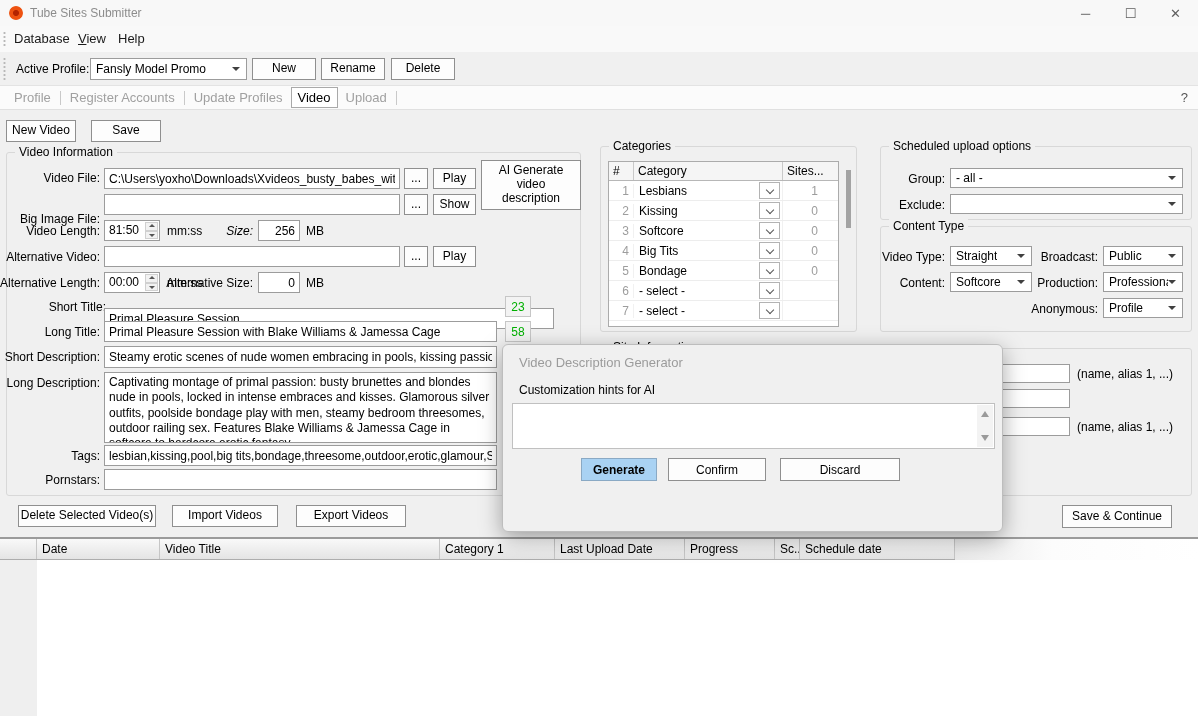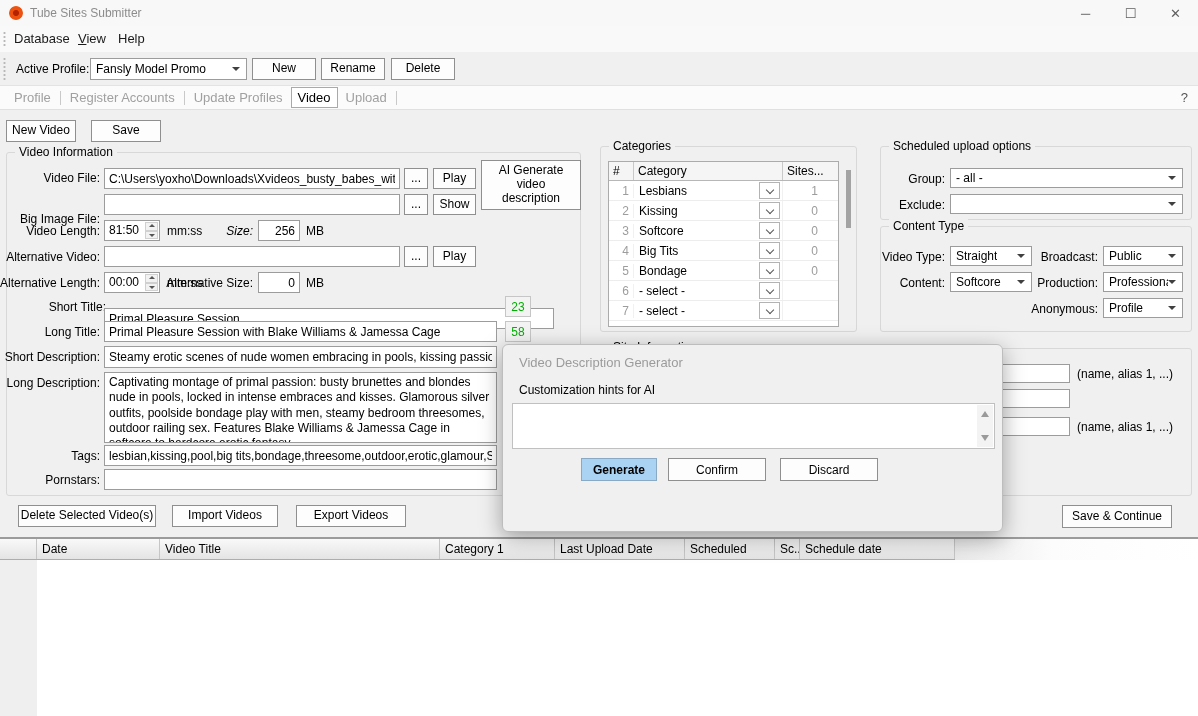--- a/index.html
+++ b/index.html
@@ -105,21 +105,21 @@
     resize:none; outline:none; font-family:inherit; font-size:12px; padding:3px 5px; }
   #modal-scroll { position:absolute; right:1px; top:1px; width:16px; height:42px; background:#f3f3f3; }
   #modal-scroll .sa { position:absolute; left:50%; width:0; height:0; margin-left:-4px;
     border-left:4px solid transparent; border-right:4px solid transparent; }
   #modal-scroll .sa.up { top:6px; border-bottom:6px solid #9a9a9a; }
   #modal-scroll .sa.dn { bottom:6px; border-top:6px solid #9a9a9a; }
   .modal-btn { position:absolute; top:113px; height:23px; background:#fdfdfd; border:1px solid #8f8f8f;
     font-size:12px; display:flex; align-items:center; justify-content:center; font-family:inherit; }
   #btn-generate { left:78px; width:76px; background:#a9d2f3; font-weight:bold; border-color:#8aa9c4; }
   #btn-confirm { left:165px; width:98px; }
-  #btn-discard { left:277px; width:98px; }
+  #btn-discard { left:277px; width:120px; }
 
   
   #cat-scroll-thumb { position:absolute; left:846px; top:170px; width:5px; height:58px; background:#a3a3a3; }
 
   
   #site-info-box { position:absolute; left:600px; top:348px; width:592px; height:148px;
     border:1px solid #d8d8d8; border-radius:3px; z-index:1; }
 </style>
 </head>
 <body>
@@ -359,21 +359,21 @@
   <button class="btn" style="left:296px; top:505px; width:110px; height:22px;">Export Videos</button>
   <button class="btn" style="left:1062px; top:505px; width:110px; height:23px;">Save &amp; Continue</button>
 
   <div id="grid-sep"></div>
   <div id="grid-header">
     <div class="gh" style="width:37px;"></div>
     <div class="gh" style="width:123px;">Date</div>
     <div class="gh" style="width:280px;">Video Title</div>
     <div class="gh" style="width:115px;">Category 1</div>
     <div class="gh" style="width:130px;">Last Upload Date</div>
-    <div class="gh" style="width:90px;">Scheduled</div>
+    <div class="gh" style="width:90px;">Progress</div>
     <div class="gh" style="width:25px;">Sc...</div>
     <div class="gh" style="width:155px;">Schedule date</div>
   </div>
   <div id="grid-header-fade"></div>
   <div id="grid-body"></div>
   <div id="grid-rowcol"></div>
 
   <div id="modal">
     <div id="modal-title">Video Description Generator</div>
     <div id="modal-hint-label">Customization hints for AI</div>

